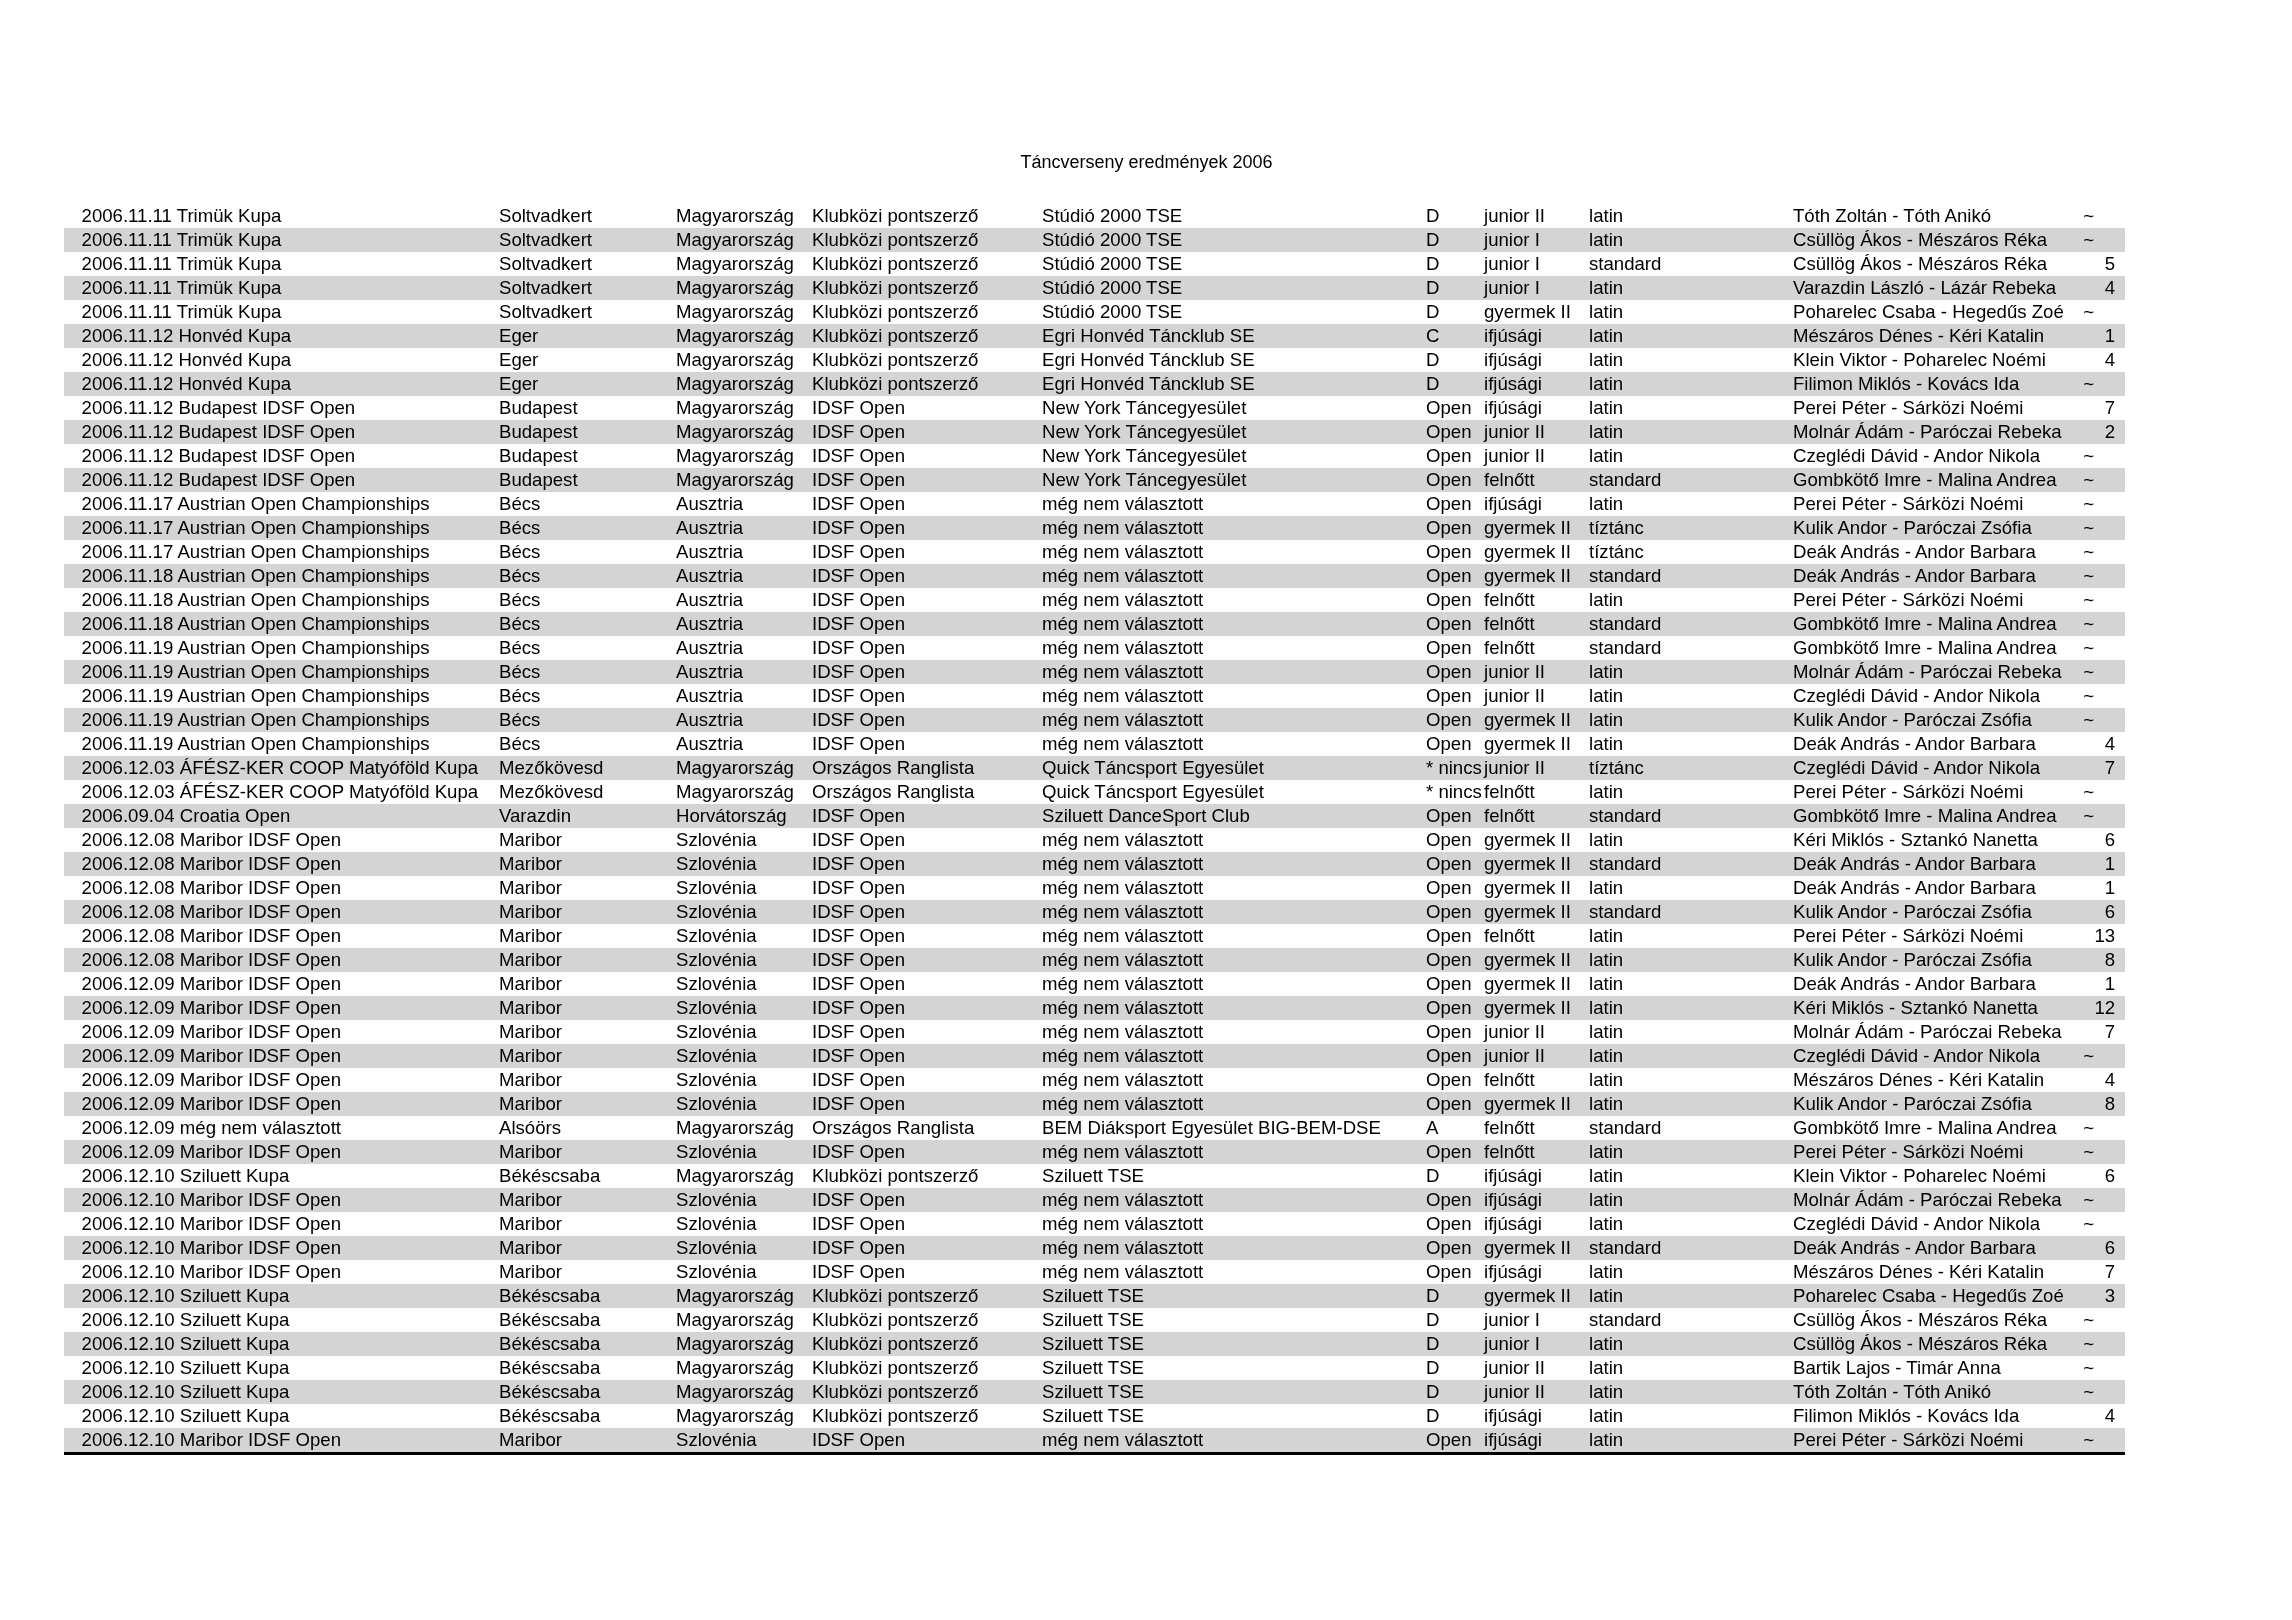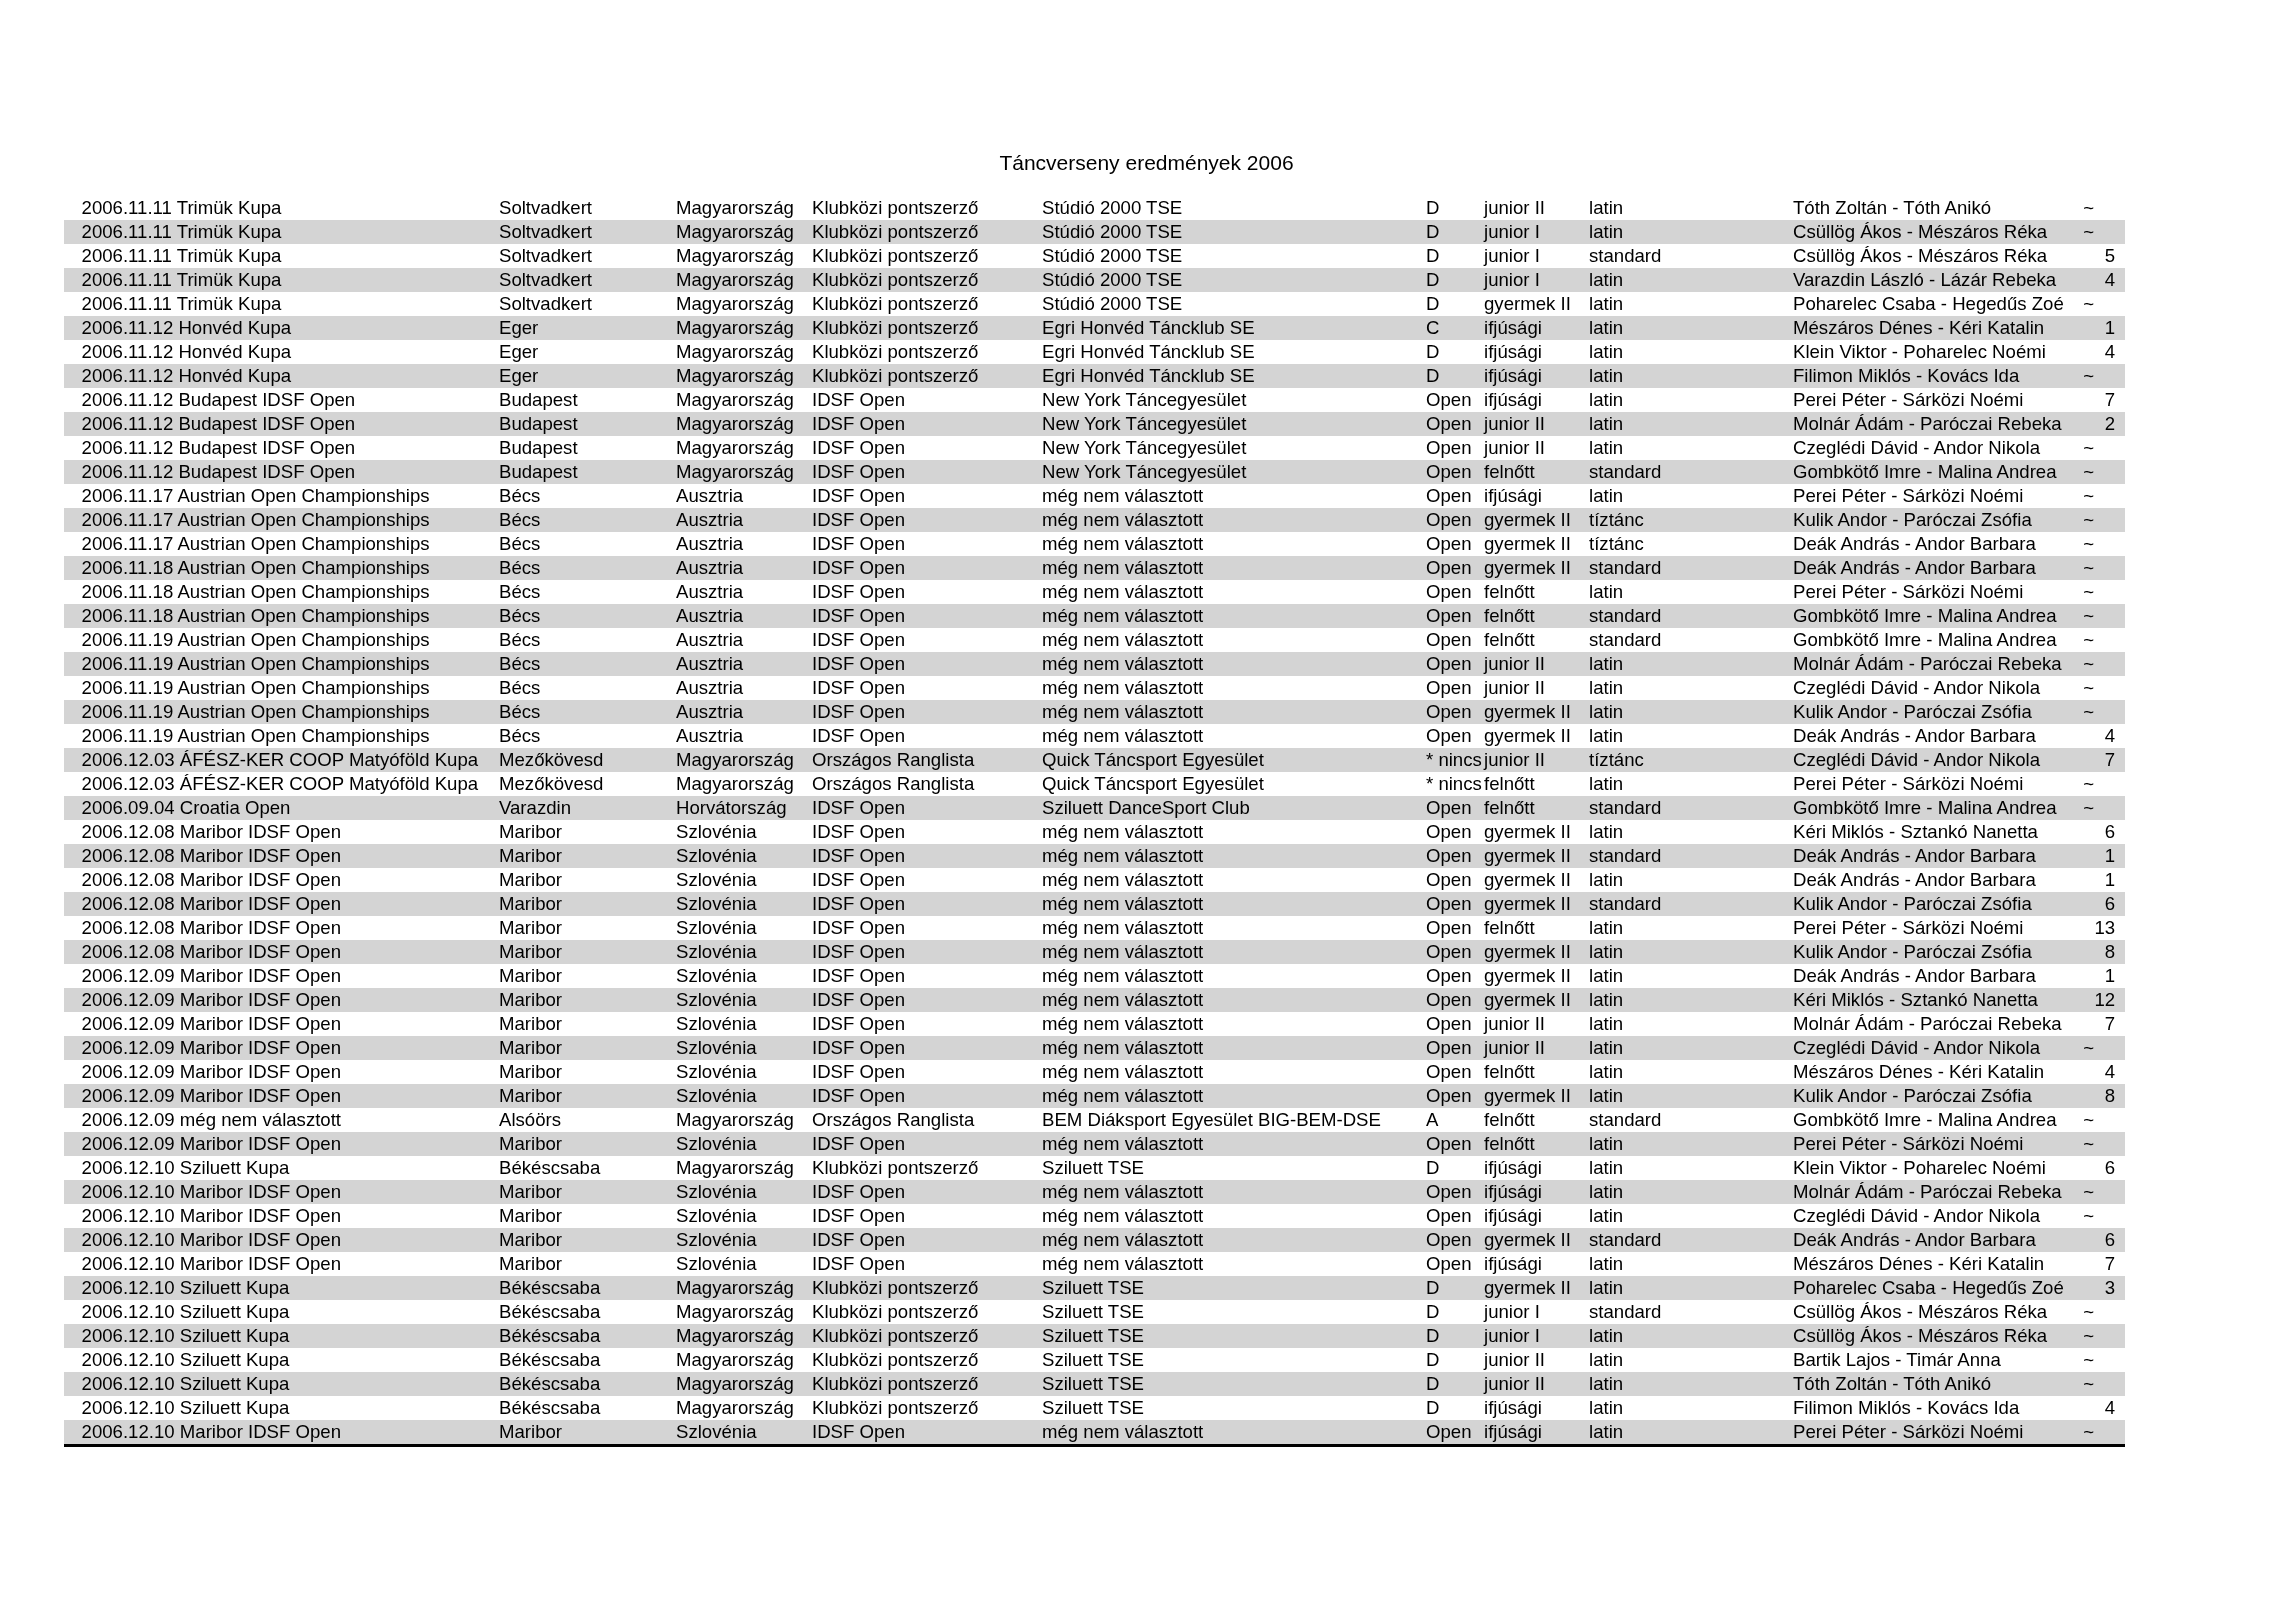--- a/index.html
+++ b/index.html
@@ -14,28 +14,28 @@
     font-family: "Liberation Sans", sans-serif;
     color: #000000;
     overflow: hidden;
   }
   .page-title {
     position: absolute;
     top: 147px;
     left: 0;
     width: 2293px;
     text-align: center;
-    font-size: 21px;
+    font-size: 18px;
     line-height: 31px;
     white-space: nowrap;
   }
   .results-table {
     position: absolute;
     left: 64px;
-    top: 196px;
+    top: 204px;
     width: 2061px;
     border-bottom: 3.9px solid #000000;
     text-decoration: underline;
   }
   .row {
     position: relative;
     height: 24px;
     background: #ffffff;
   }
   .row.striped {

